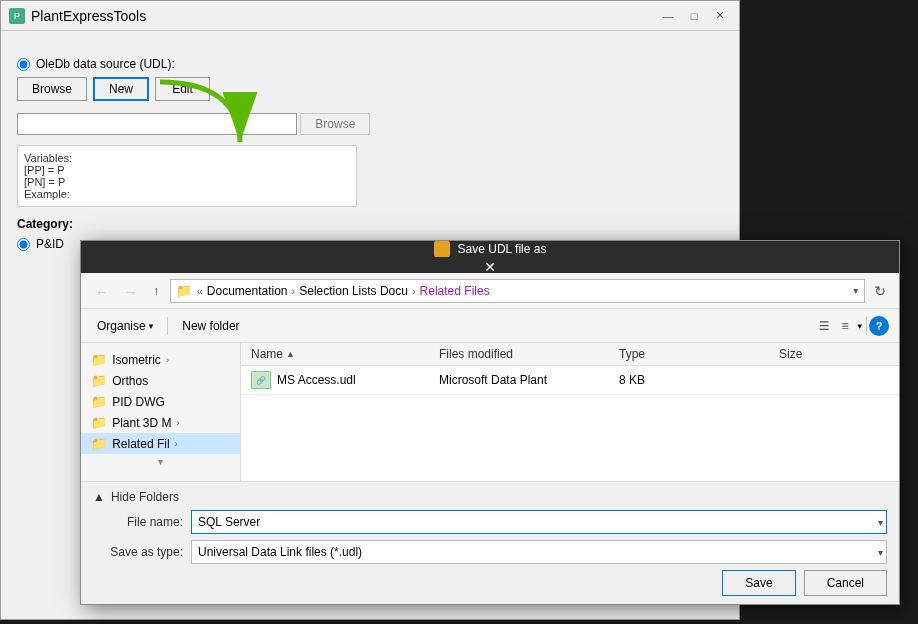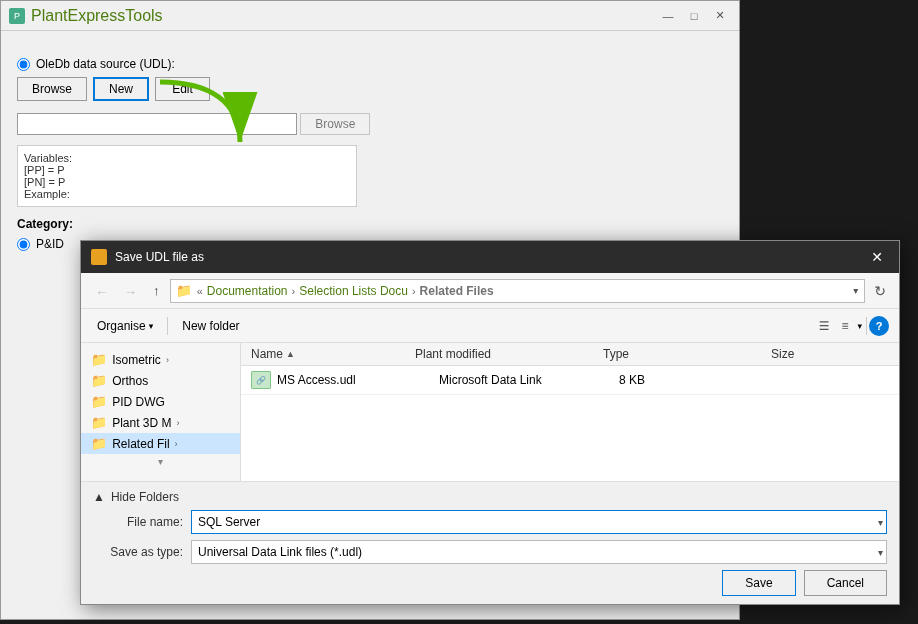--- a/index.html
+++ b/index.html
@@ -45,22 +45,22 @@
       background: #4a8;
       border-radius: 2px;
       display: flex;
       align-items: center;
       justify-content: center;
       font-size: 9px;
       color: white;
     }
 
     .bg-titlebar-title {
-      font-size: 16px;
-      color: #4d7c0f;
+      font-size: 14px;
+      color: #000000;
     }
 
     .titlebar-controls {
       display: flex;
       gap: 4px;
     }
 
     .titlebar-btn {
       width: 22px;
       height: 18px;
@@ -161,20 +161,21 @@
     }
 
     .dialog-titlebar {
       background: #2c2c2c;
       height: 32px;
       display: flex;
       align-items: center;
       padding: 0 10px;
       justify-content: space-between;
       color: white;
+      flex-direction: column;
     }
 
     .dialog-titlebar-left {
       display: flex;
       align-items: center;
       gap: 8px;
     }
 
     .dialog-icon {
       width: 16px;
@@ -228,26 +229,26 @@
       font-size: 12px;
       gap: 4px;
     }
 
     .breadcrumb-folder-icon {
       color: #e8a020;
       font-size: 13px;
     }
 
     .breadcrumb-text {
-      color: #4d7c0f;
+      color: #000000;
       font-size: 12px;
     }
 
     .breadcrumb-sep { color: #666; font-size: 11px; }
-    .breadcrumb-current { color: #737373; font-weight: bold; }
+    .breadcrumb-current { color: #a21caf; font-weight: normal; }
 
     .breadcrumb-chevron {
       margin-left: auto;
       color: #555;
       font-size: 10px;
     }
 
     .refresh-btn {
       background: transparent;
       border: none;
@@ -392,21 +393,20 @@
     }
 
     .files-header {
       display: grid;
       grid-template-columns: 1fr 180px 160px 80px 30px;
       padding: 4px 10px;
       background: #f5f5f5;
       border-bottom: 1px solid #ddd;
       font-size: 12px;
       color: #333;
-      gap: 8px;
     }
 
     .col-header {
       display: flex;
       align-items: center;
       gap: 3px;
       cursor: pointer;
     }
 
     .col-sort { font-size: 9px; color: #555; }
@@ -679,39 +679,39 @@
       <div class="scroll-indicator">▾</div>
     </div>
 
     <div class="files-panel">
       <div class="files-header">
         <div class="col-header">
           <span>Name</span>
           <span class="col-sort">▲</span>
         </div>
         <div class="col-header">
-          <span>Plant modified</span>
+          <span>Files modified</span>
         </div>
         <div class="col-header">
           <span>Type</span>
         </div>
         <div class="col-header">
           <span>Size</span>
         </div>
         <div></div>
       </div>
 
       <div class="file-row">
         <div class="file-name">
           <div class="file-icon udl">
             <span>🔗</span>
           </div>
           <span>MS Access.udl</span>
         </div>
-        <span>Microsoft Data Link</span>
+        <span>Microsoft Data Plant</span>
         <span>8 KB</span>
         <span></span>
       </div>
     </div>
   </div>
 
   <div class="dialog-footer">
     <div class="hide-folders-bar">
       <span>▲</span>
       <span>Hide Folders</span>

